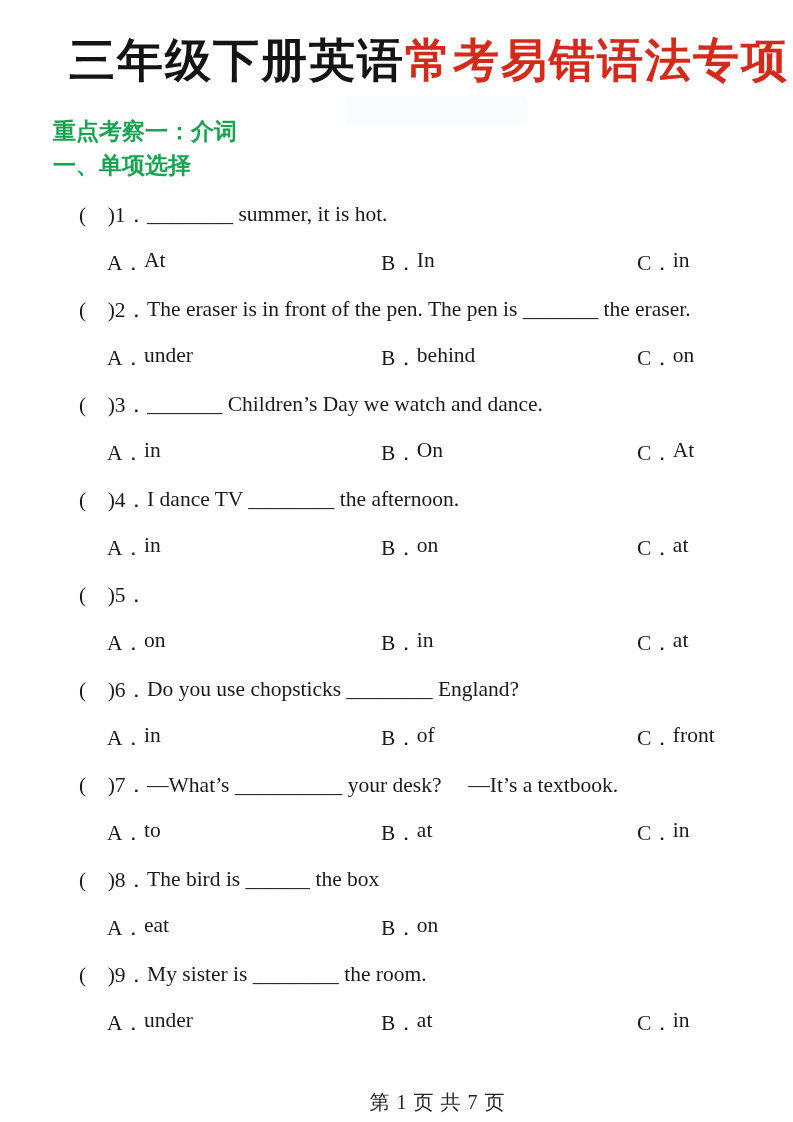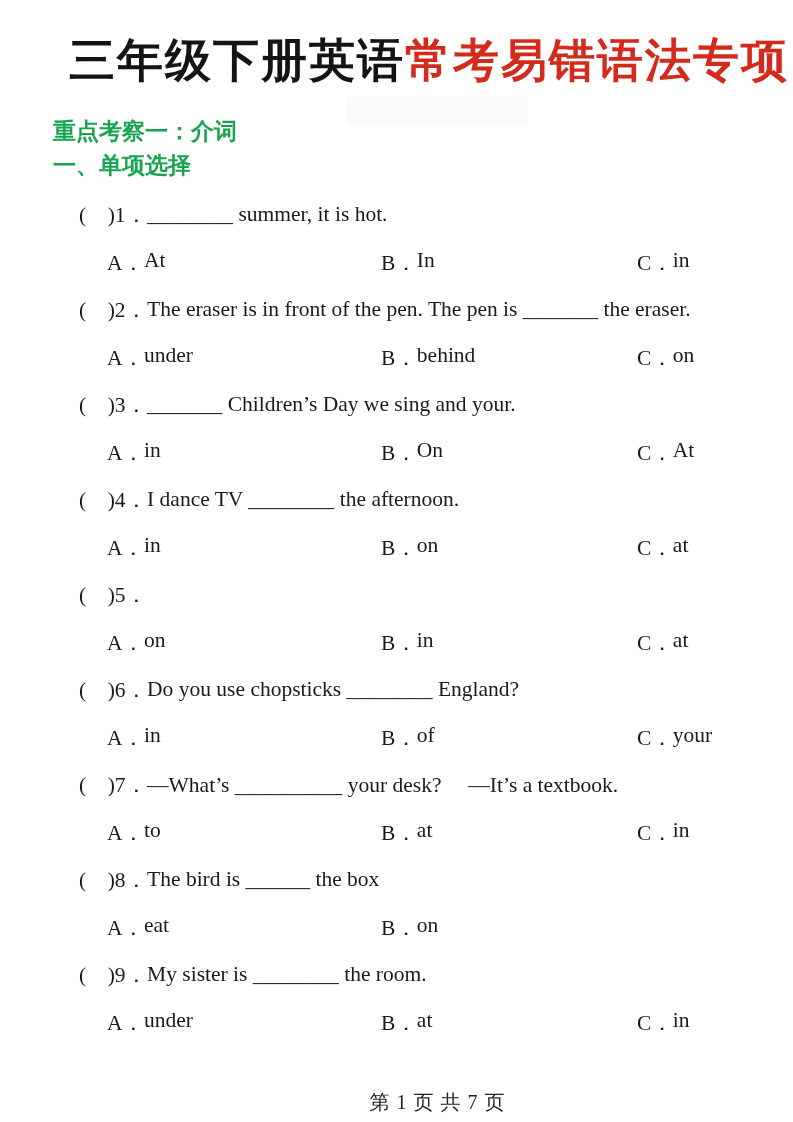--- a/index.html
+++ b/index.html
@@ -61,21 +61,21 @@
       <span class="opt oc"><span>C．</span><span>in</span></span>
     </div>
 
     <div class="row q"><span>(　)2．</span><span>The eraser is in front of the pen. The pen is _______ the eraser.</span></div>
     <div class="row">
       <span class="opt oa"><span>A．</span><span>under</span></span>
       <span class="opt ob"><span>B．</span><span>behind</span></span>
       <span class="opt oc"><span>C．</span><span>on</span></span>
     </div>
 
-    <div class="row q"><span>(　)3．</span><span>_______ Children’s Day we sing and your.</span></div>
+    <div class="row q"><span>(　)3．</span><span>_______ Children’s Day we watch and dance.</span></div>
     <div class="row">
       <span class="opt oa"><span>A．</span><span>in</span></span>
       <span class="opt ob"><span>B．</span><span>On</span></span>
       <span class="opt oc"><span>C．</span><span>At</span></span>
     </div>
 
     <div class="row q"><span>(　)4．</span><span>I dance TV ________ the afternoon.</span></div>
     <div class="row">
       <span class="opt oa"><span>A．</span><span>in</span></span>
       <span class="opt ob"><span>B．</span><span>on</span></span>
@@ -86,21 +86,21 @@
     <div class="row">
       <span class="opt oa"><span>A．</span><span>on</span></span>
       <span class="opt ob"><span>B．</span><span>in</span></span>
       <span class="opt oc"><span>C．</span><span>at</span></span>
     </div>
 
     <div class="row q"><span>(　)6．</span><span>Do you use chopsticks ________ England?</span></div>
     <div class="row">
       <span class="opt oa"><span>A．</span><span>in</span></span>
       <span class="opt ob"><span>B．</span><span>of</span></span>
-      <span class="opt oc"><span>C．</span><span>your</span></span>
+      <span class="opt oc"><span>C．</span><span>front</span></span>
     </div>
 
     <div class="row q"><span>(　)7．</span><span>—What’s __________ your desk?　 —It’s a textbook.</span></div>
     <div class="row">
       <span class="opt oa"><span>A．</span><span>to</span></span>
       <span class="opt ob"><span>B．</span><span>at</span></span>
       <span class="opt oc"><span>C．</span><span>in</span></span>
     </div>
 
     <div class="row q"><span>(　)8．</span><span>The bird is ______ the box</span></div>

